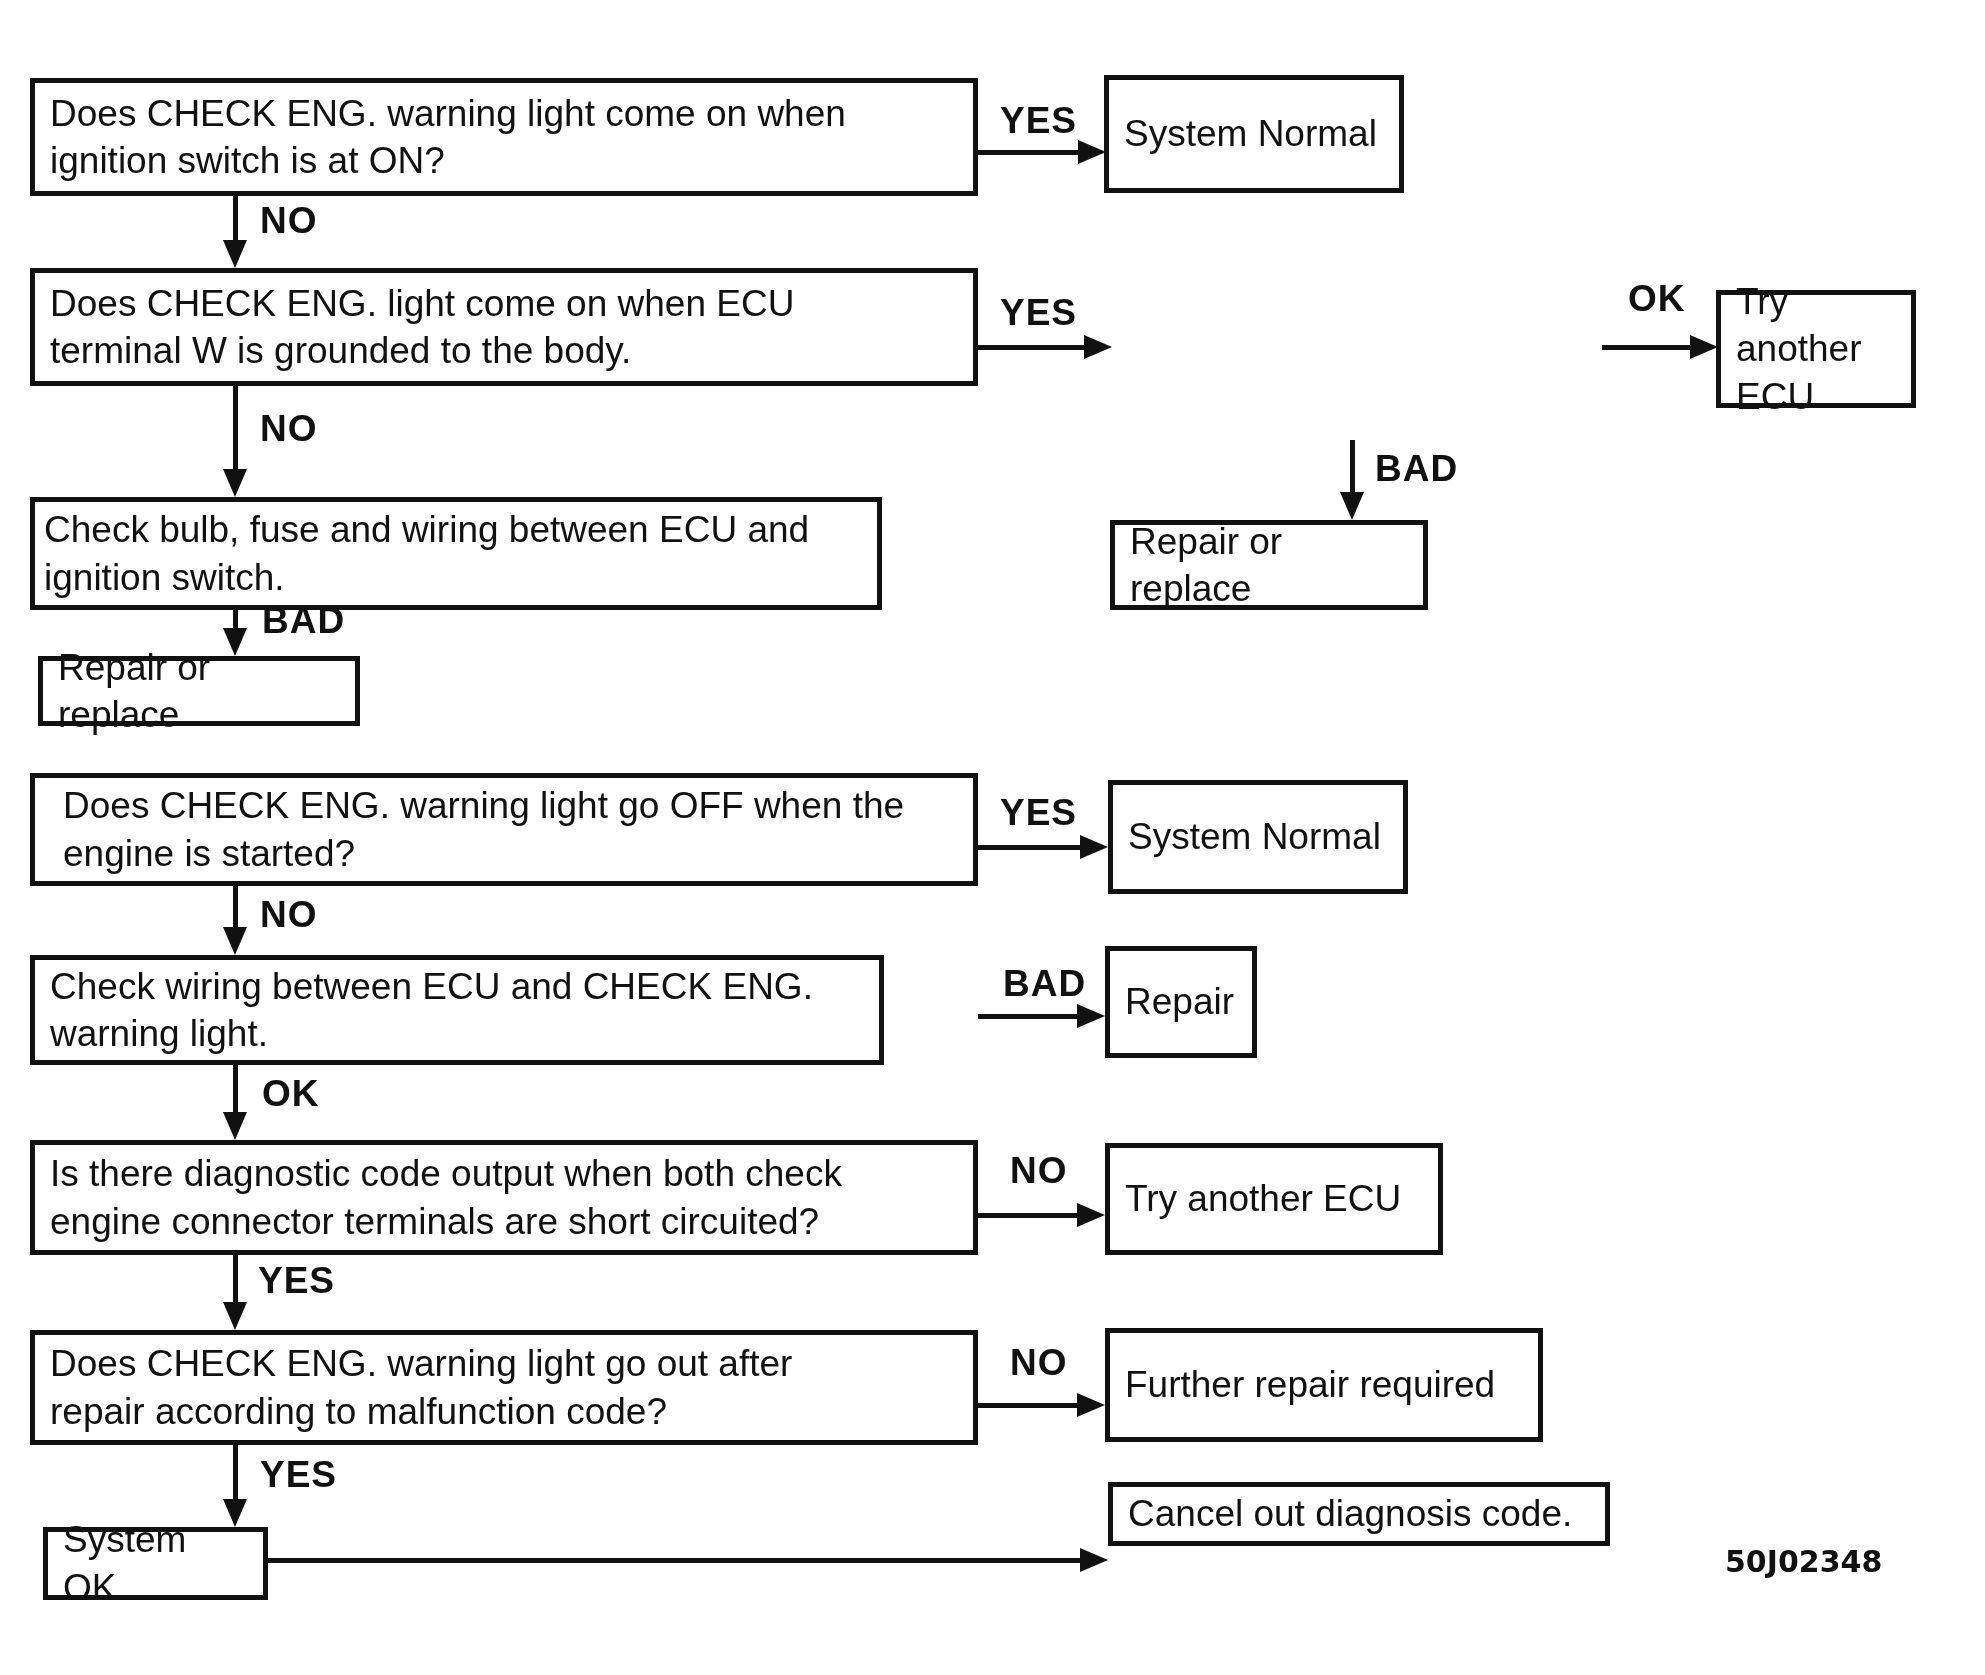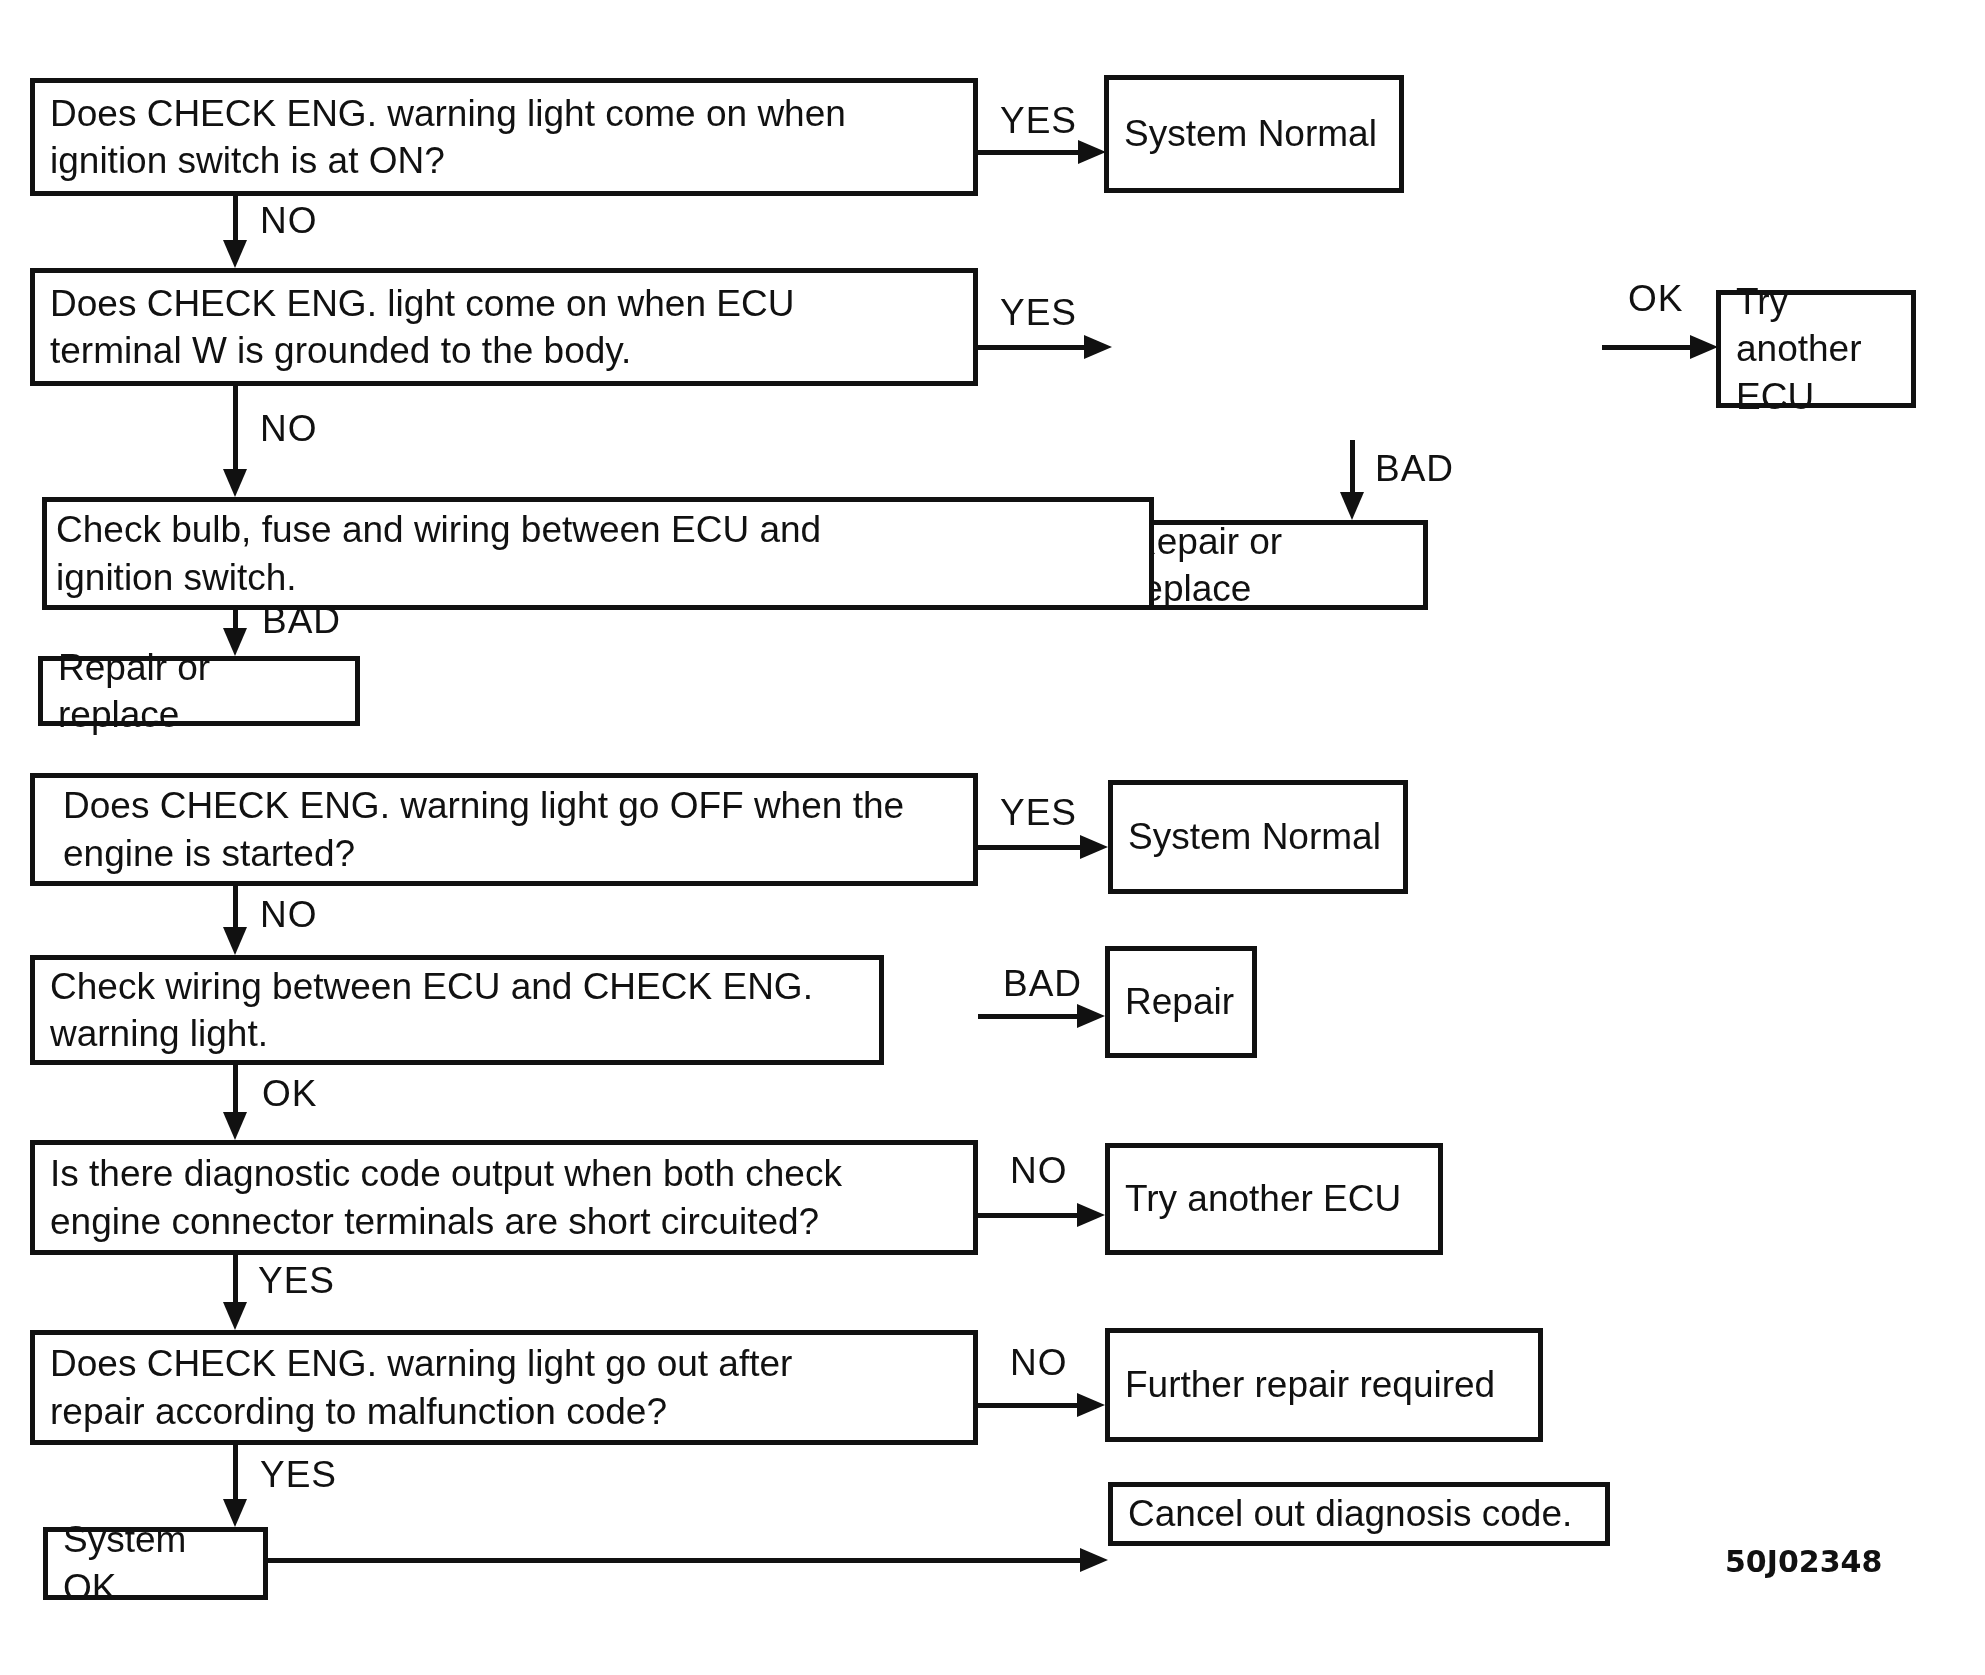--- a/index.html
+++ b/index.html
@@ -25,20 +25,21 @@
     white-space:pre-line;
     display:flex;
     align-items:center;
     text-align:left;
   }
   .edge-label{
     position:absolute;
     font-size:37px;
     letter-spacing:1px;
     white-space:nowrap;
+    font-weight:bold;
   }
   .vline{position:absolute;width:5px;background:var(--ink);}
   .hline{position:absolute;height:5px;background:var(--ink);}
   .head-down{
     position:absolute;width:0;height:0;
     border-left:12px solid transparent;
     border-right:12px solid transparent;
     border-top:28px solid var(--ink);
   }
   .head-right{
@@ -67,21 +68,21 @@
 
   <div class="node" style="left:30px;top:268px;width:948px;height:118px;">Does CHECK ENG. light come on when ECU
 terminal W is grounded to the body.</div>
 
 
   <div class="node" style="left:1716px;top:268px;width:200px;height:118px;margin-top:22px;">Try another
 ECU</div>
 
   <div class="node" style="left:1110px;top:520px;width:318px;height:90px;">Repair or replace</div>
 
-  <div class="node" style="left:42px;top:497px;width:1112px;height:113px;padding-left:9px;">Check bulb, fuse and wiring between ECU and
+  <div class="node" style="left:30px;top:497px;width:852px;height:113px;padding-left:9px;">Check bulb, fuse and wiring between ECU and
 ignition switch.</div>
 
   <div class="node" style="left:38px;top:656px;width:322px;height:70px;">Repair or replace</div>
 
   <div class="node" style="left:30px;top:773px;width:948px;height:113px;padding-left:28px;">Does CHECK ENG. warning light go OFF when the
 engine is started?</div>
 
   <div class="node" style="left:1108px;top:780px;width:300px;height:114px;">System Normal</div>
 
   <div class="node" style="left:30px;top:955px;width:854px;height:110px;">Check wiring between ECU and CHECK ENG.

